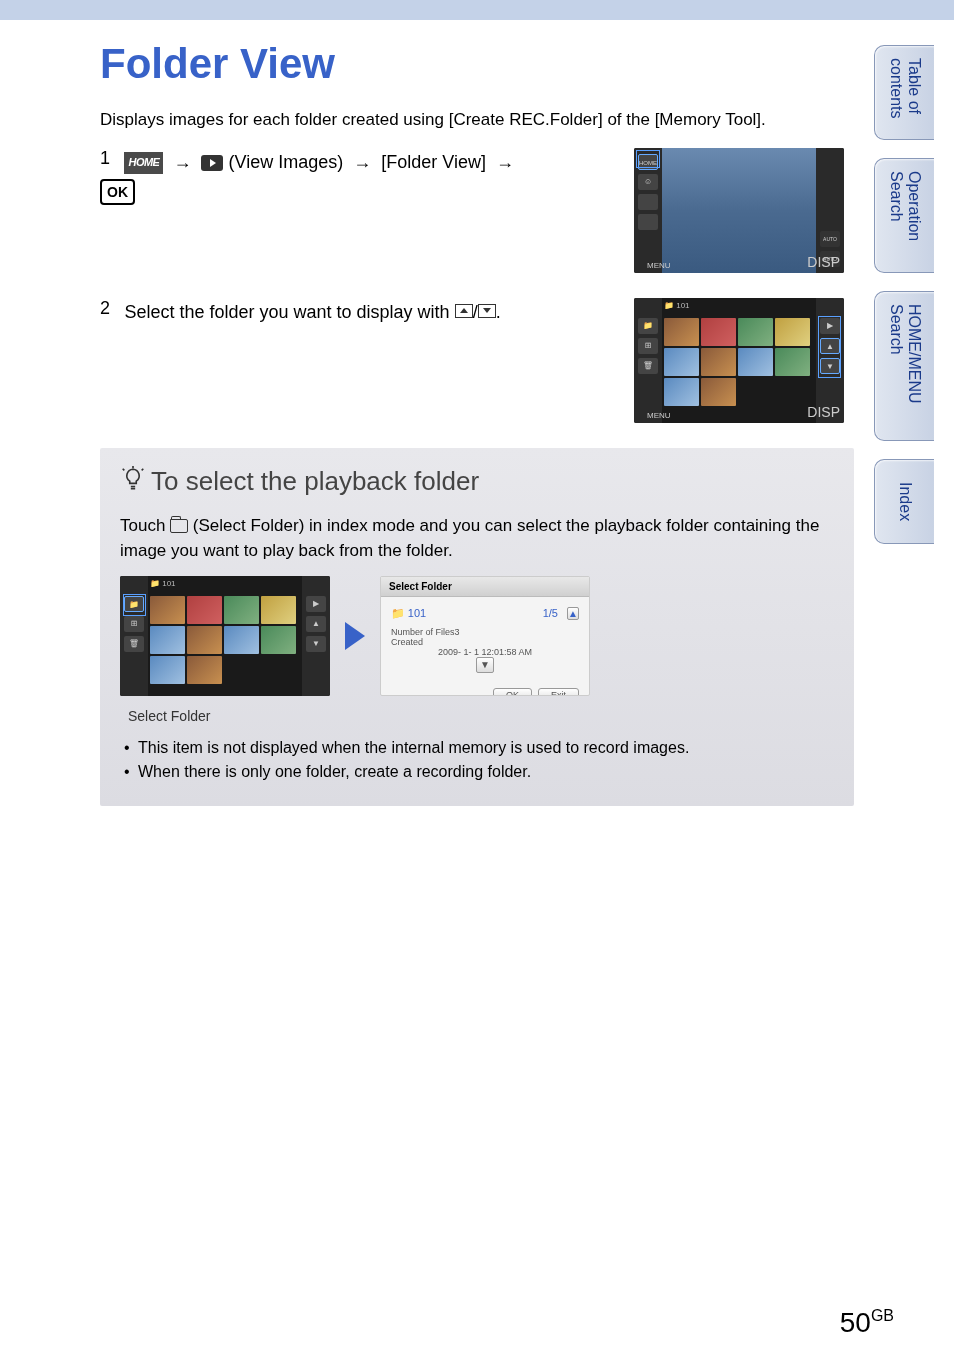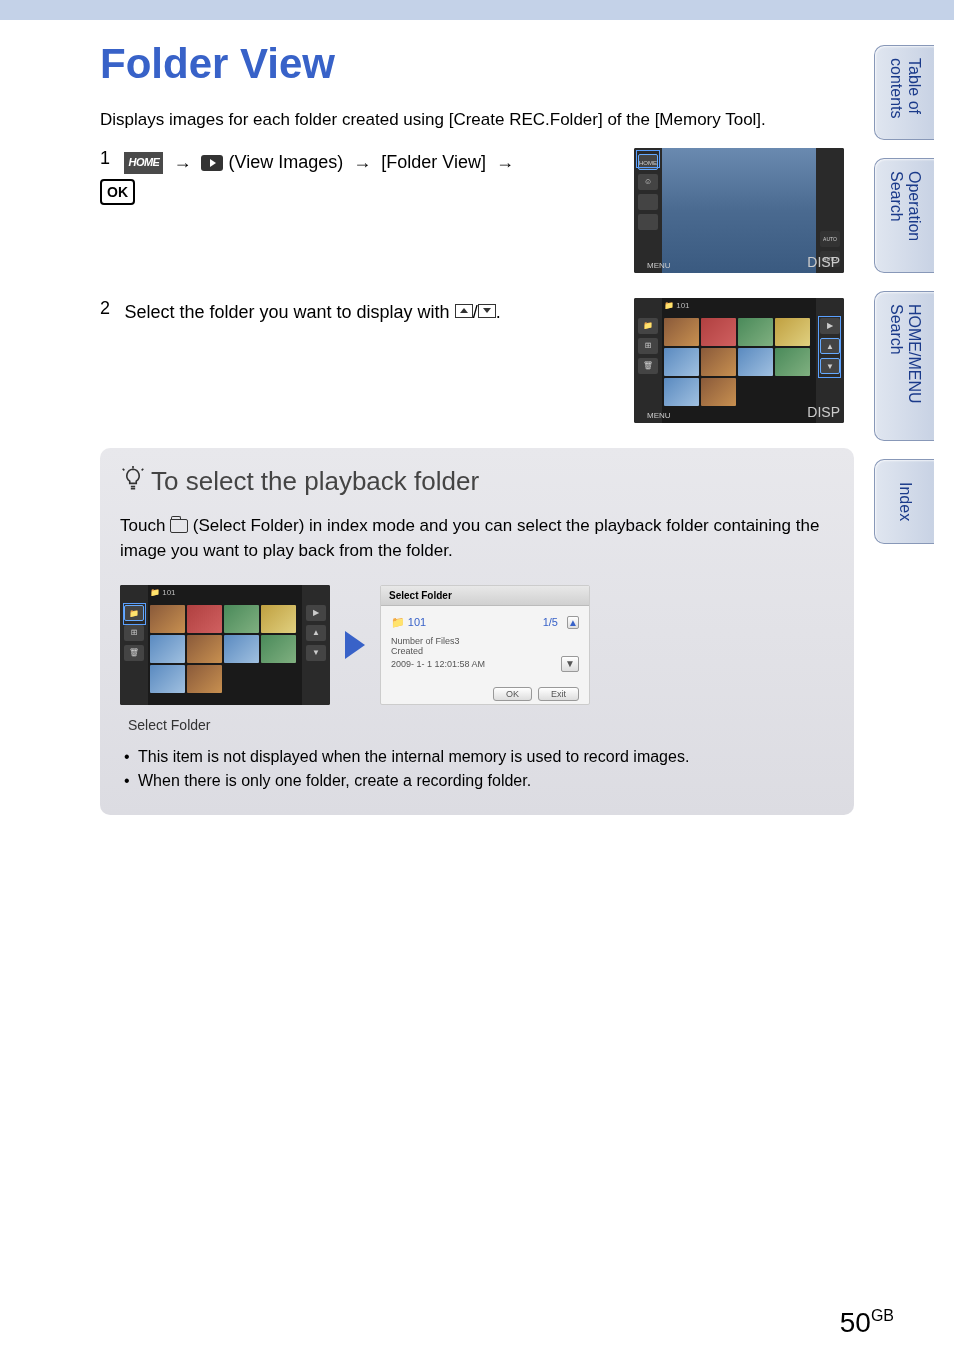--- a/index.html
+++ b/index.html
@@ -200,40 +200,40 @@
       border-right: 4px solid transparent;
     }
     .updown-box.up::before {
       border-bottom: 5px solid #333;
     }
     .updown-box.down::before {
       border-top: 5px solid #333;
     }
     .tip-box {
       background: linear-gradient(180deg, #e8e8ec 0%, #dcdce2 100%);
-      border-radius: 10px;
+      border-radius: 2px;
       padding: 18px 20px 22px 20px;
       margin-top: 15px;
     }
     .tip-title {
       font-size: 26px;
       color: #444;
       margin-bottom: 15px;
       display: flex;
       align-items: center;
     }
     .bulb-icon {
       font-size: 24px;
       margin-right: 5px;
     }
     .tip-text {
       font-size: 17px;
       color: #000;
       line-height: 1.5;
-      margin-bottom: 21px;
+      margin-bottom: 12px;
     }
     .folder-icon {
       display: inline-block;
       width: 18px;
       height: 14px;
       border: 1.5px solid #333;
       border-radius: 0 2px 2px 2px;
       position: relative;
       vertical-align: middle;
     }
@@ -530,21 +530,21 @@
             <span>
               <span>1/5</span>
               &nbsp;&nbsp;<span class="shot-b-arrow">▲</span>
             </span>
           </div>
           <div style="display:flex;">
             <span>Number of Files</span>
             <span>3</span>
           </div>
           <div>Created</div>
-          <div style="display:flex;justify-content:space-between;align-items:center;">
+          <div style="display:flex;justify-content:space-between;align-items:center;flex-direction:column;">
             <span>2009- 1- 1 12:01:58 AM</span>
             <span class="shot-b-arrow">▼</span>
           </div>
           <div class="shot-b-buttons">
             <span class="shot-b-btn">OK</span>
             <span class="shot-b-btn">Exit</span>
           </div>
         </div>
       </div>
     </div>

